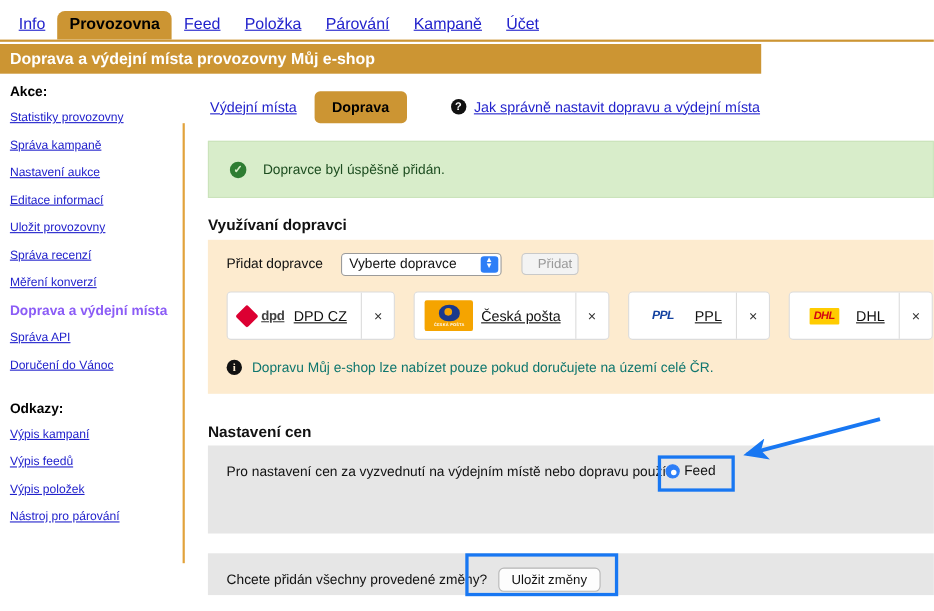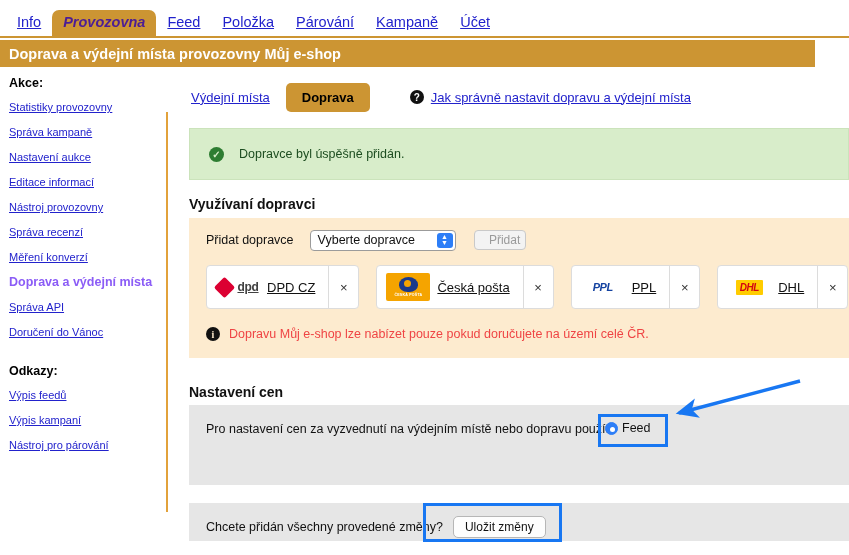--- a/index.html
+++ b/index.html
@@ -21,29 +21,28 @@
   .topnav .tab {
     font-size: 14.5px;
     padding: 4px 11px 6px 11px;
     color: #2222CC;
     text-decoration: underline;
     cursor: pointer;
     white-space: nowrap;
   }
   .topnav .tab.active {
     background: #CC9533;
-    color: #4c1d95;
+    color: #000000;
     font-weight: bold;
     text-decoration: none;
     border-radius: 7px 7px 0 0;
-    font-style: italic;
   }
 
   .pagehead {
-    position: absolute; left: 0; top: 40px; width: 815px; height: 27px;
+    position: absolute; left: 0; top: 40px; width: 692px; height: 27px;
     background: #CC9533;
     color: #ffffff;
     font-weight: bold;
     font-size: 14.5px;
     display: flex; align-items: center;
     padding-left: 9px;
   }
 
   
   .sidebar {
@@ -185,21 +184,21 @@
     font-size: 10px; font-weight: bold; font-style: italic; color: #D40511; letter-spacing:-0.5px;
   }
 
   .note { position: absolute; left: 206px; top: 327px; display: flex; align-items: center; }
   .note .i {
     width: 14px; height: 14px; border-radius: 50%;
     background: #111; color: #FDEBCF; font-size: 10px; font-weight: bold;
     display:flex; align-items:center; justify-content:center; margin-right: 9px; flex:none;
     font-family: "Liberation Serif", serif;
   }
-  .note .t { font-size: 12.5px; color: #ef4444; }
+  .note .t { font-size: 12.5px; color: #0f766e; }
 
   
   .price-row { position: absolute; left: 206px; top: 422px; font-size: 12.5px; color:#111; }
   .radio-group { position: absolute; left: 605px; top: 421px; }
   .radio-line { display: flex; align-items: center; margin-bottom: 7px; }
   .radio {
     width: 13px; height: 13px; border-radius: 50%;
     border: 1px solid #9a9a9a; background: #fff; margin-right: 4px; flex:none;
     position: relative;
   }
@@ -241,30 +240,31 @@
   </div>
 
   <div class="pagehead">Doprava a výdejní místa provozovny Můj e-shop</div>
 
   <div class="sidebar">
     <div class="sec">Akce:</div>
     <a class="lnk">Statistiky provozovny</a>
     <a class="lnk">Správa kampaně</a>
     <a class="lnk">Nastavení aukce</a>
     <a class="lnk">Editace informací</a>
-    <a class="lnk">Nástroj provozovny</a>
+    <a class="lnk">Uložit provozovny</a>
     <a class="lnk">Správa recenzí</a>
     <a class="lnk">Měření konverzí</a>
     <span class="cur">Doprava a výdejní místa</span>
     <a class="lnk">Správa API</a>
     <a class="lnk">Doručení do Vánoc</a>
     <div class="gap"></div>
     <div class="sec">Odkazy:</div>
+    <a class="lnk">Výpis kampaní</a>
     <a class="lnk">Výpis feedů</a>
-    <a class="lnk">Výpis kampaní</a>
+    <a class="lnk">Výpis položek</a>
     <a class="lnk">Nástroj pro párování</a>
   </div>
   <div class="vline"></div>
 
   <div class="content">
     <div class="subtabs">
       <div class="subtab-link">Výdejní místa</div>
       <div class="subtab-active">Doprava</div>
       <div class="help-wrap">
         <div class="q-icon">?</div>

